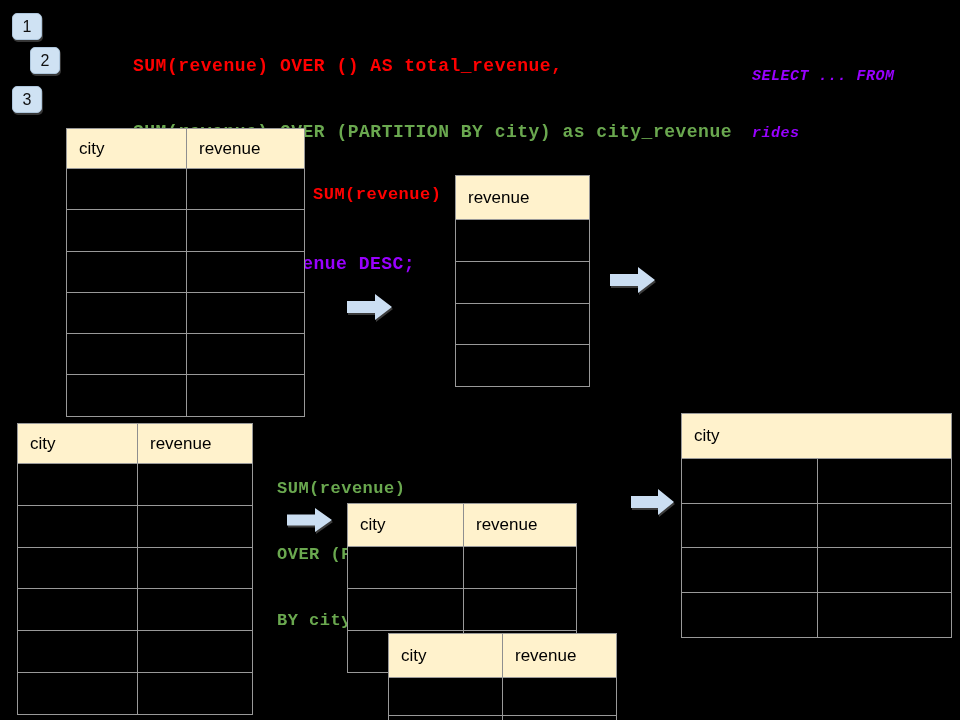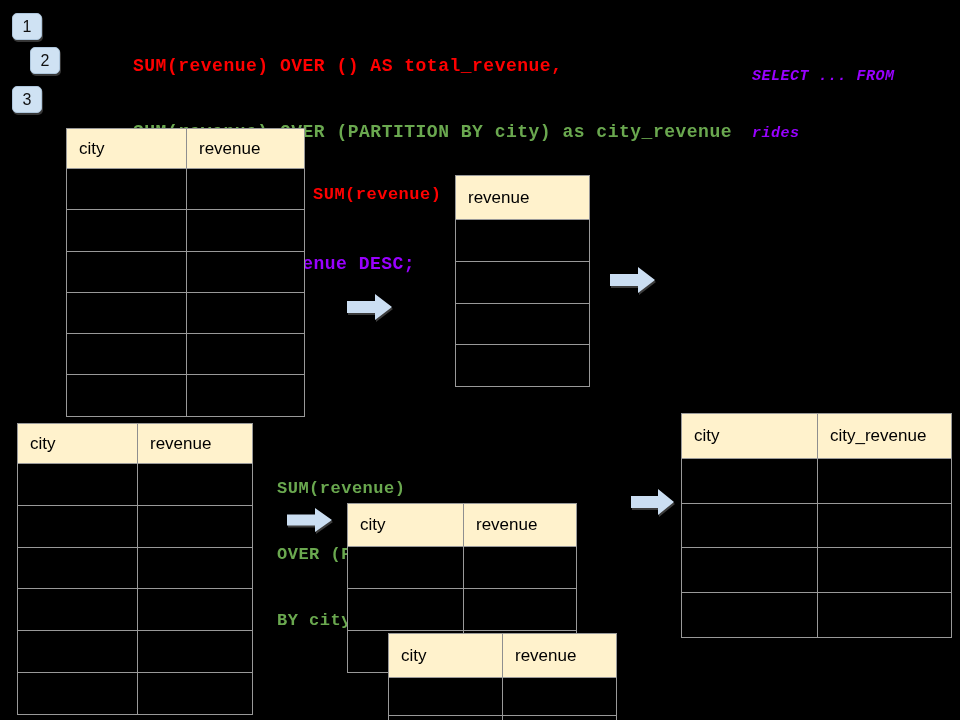--- a/index.html
+++ b/index.html
@@ -213,21 +213,20 @@
       </div>
   </div>
 
   <svg class="arrow" style="left:631px;top:489px;" width="44" height="26" viewBox="0 0 44 26">
     <polygon points="0,7 27,7 27,0 43,13 27,26 27,19 0,19"></polygon>
   </svg>
 
   <div class="tbl" style="left:681px;top:413px;width:271px;">
     <div class="thead" style="height:44px;">
       <div class="th" style="width:136px;">city</div>
-      <div class="th" style="width:133px;">city_revenue</div>
     </div>
     <div>
         <div class="trow" style="height: 44.7px;">
           <div class="tcell" style="width: 136px;"></div>
           <div class="tcell" style="width: 133px;"></div>
         </div>
         <div class="trow" style="height: 44.7px;">
           <div class="tcell" style="width: 136px;"></div>
           <div class="tcell" style="width: 133px;"></div>
         </div>

